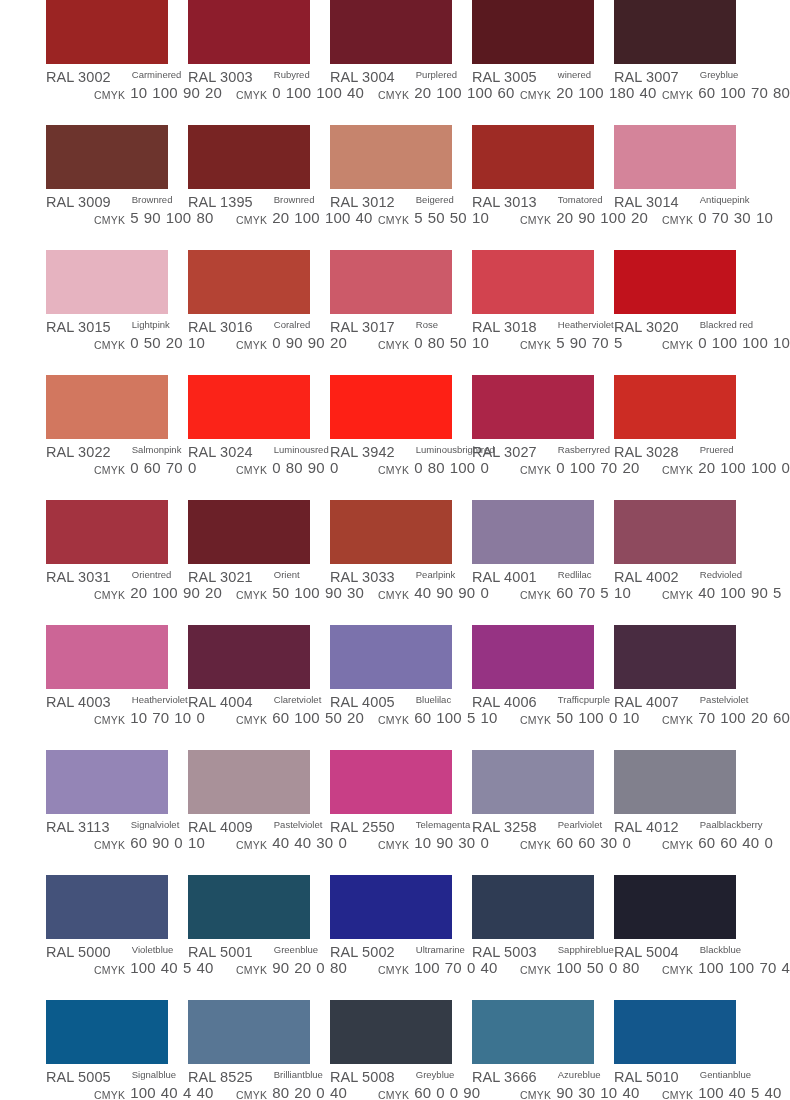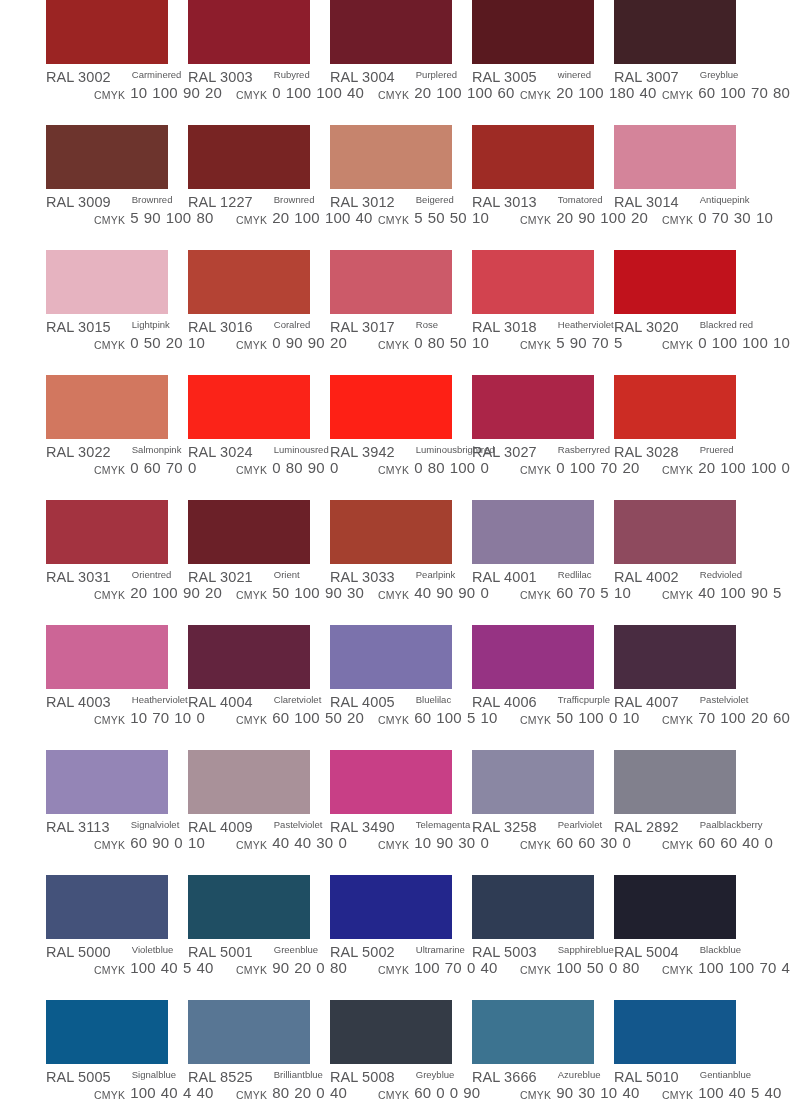--- a/index.html
+++ b/index.html
@@ -165,21 +165,21 @@
           <div class="swatch-line2">
             <span class="cmyk-label">CMYK</span>
             <span class="cmyk-values"><span>5</span><span>90</span><span>100</span><span>80</span></span>
           </div>
         </div>
       </div>
       <div class="swatch-cell">
         <div class="swatch-chip" style="background: rgb(120, 36, 35);"></div>
         <div class="swatch-meta">
           <div class="swatch-line1">
-            <span class="swatch-code">RAL 1227</span>
+            <span class="swatch-code">RAL 1395</span>
             <span class="swatch-name">Brownred</span>
           </div>
           <div class="swatch-line2">
             <span class="cmyk-label">CMYK</span>
             <span class="cmyk-values"><span>20</span><span>100</span><span>100</span><span>40</span></span>
           </div>
         </div>
       </div>
       <div class="swatch-cell">
         <div class="swatch-chip" style="background: rgb(198, 132, 109);"></div>
@@ -513,21 +513,21 @@
           <div class="swatch-line2">
             <span class="cmyk-label">CMYK</span>
             <span class="cmyk-values"><span>40</span><span>40</span><span>30</span><span>0</span></span>
           </div>
         </div>
       </div>
       <div class="swatch-cell">
         <div class="swatch-chip" style="background: rgb(200, 63, 134);"></div>
         <div class="swatch-meta">
           <div class="swatch-line1">
-            <span class="swatch-code">RAL 3490</span>
+            <span class="swatch-code">RAL 2550</span>
             <span class="swatch-name">Telemagenta</span>
           </div>
           <div class="swatch-line2">
             <span class="cmyk-label">CMYK</span>
             <span class="cmyk-values"><span>10</span><span>90</span><span>30</span><span>0</span></span>
           </div>
         </div>
       </div>
       <div class="swatch-cell">
         <div class="swatch-chip" style="background: rgb(138, 135, 163);"></div>
@@ -539,21 +539,21 @@
           <div class="swatch-line2">
             <span class="cmyk-label">CMYK</span>
             <span class="cmyk-values"><span>60</span><span>60</span><span>30</span><span>0</span></span>
           </div>
         </div>
       </div>
       <div class="swatch-cell">
         <div class="swatch-chip" style="background: rgb(129, 128, 141);"></div>
         <div class="swatch-meta">
           <div class="swatch-line1">
-            <span class="swatch-code">RAL 2892</span>
+            <span class="swatch-code">RAL 4012</span>
             <span class="swatch-name">Paalblackberry</span>
           </div>
           <div class="swatch-line2">
             <span class="cmyk-label">CMYK</span>
             <span class="cmyk-values"><span>60</span><span>60</span><span>40</span><span>0</span></span>
           </div>
         </div>
       </div>
     </div>
     <div class="swatch-row">

